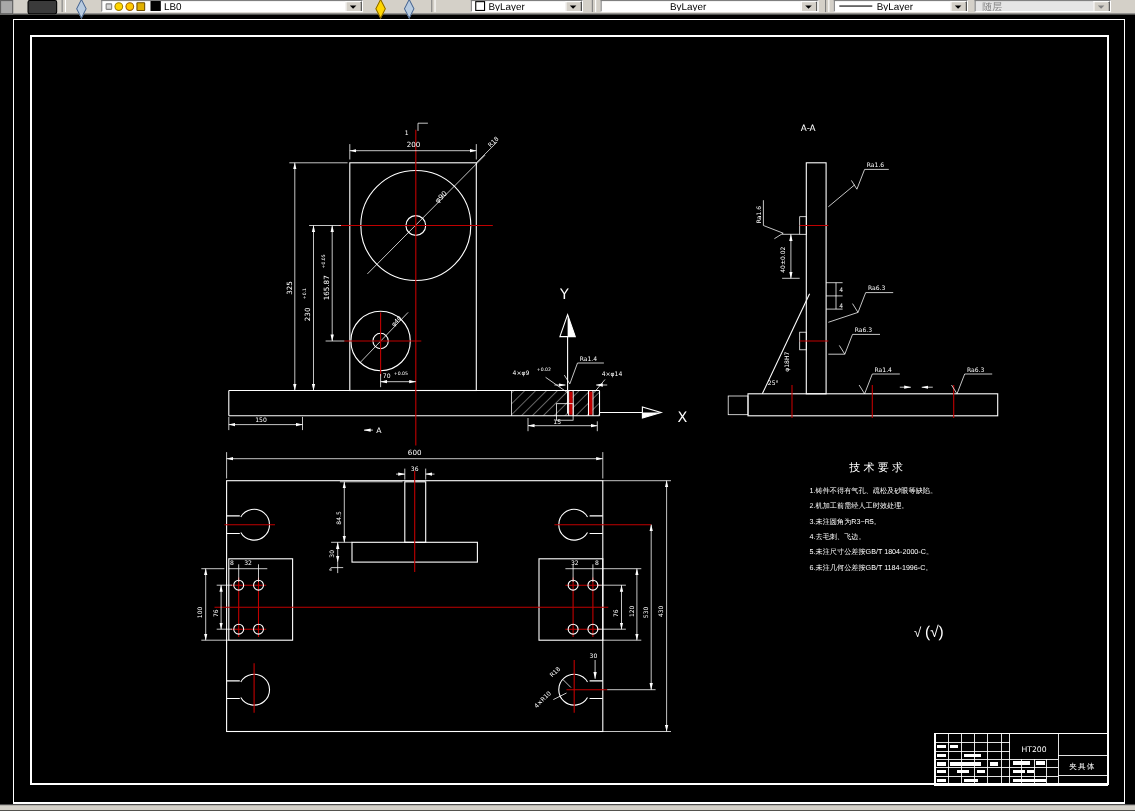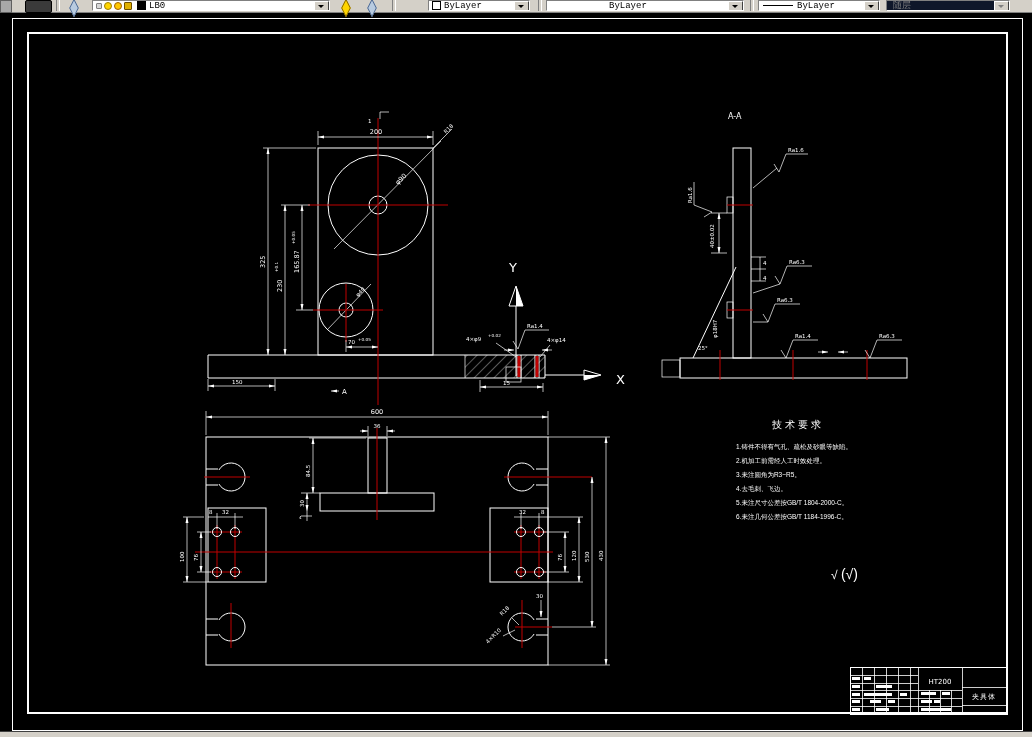--- a/index.html
+++ b/index.html
@@ -1,20 +1,20 @@
 <!DOCTYPE html>
 <html><head>
 <meta charset="utf-8">
 <style>
   html,body{margin:0;padding:0;background:#000;}
   .screen{position:relative;width:1032px;height:737px;overflow:hidden;background:#000;
           font-family:"Liberation Sans", sans-serif;}
   
   .toolbar{position:absolute;top:0;left:0;width:1032px;height:12px;background:#d4d0c8;
-           border-bottom:1px solid #808080;z-index:5;font-family:Liberation Mono, monospace;}
+           border-bottom:1px solid #808080;z-index:5;}
   .tb-sep{position:absolute;top:0;width:2px;height:11px;border-left:1px solid #808080;border-right:1px solid #fff;}
   .tb-icon{position:absolute;top:0;height:11px;}
   .combo{position:absolute;top:0;height:11px;background:#fff;border:1px solid;
          border-color:#808080 #fff #fff #808080;box-sizing:border-box;
          font-size:9px;color:#000;display:flex;align-items:center;overflow:hidden;}
   .combo .lbl{white-space:nowrap;line-height:10px;}
   .arrowbtn{position:absolute;right:0;top:0;width:13px;height:9px;background:#d4d0c8;
             border:1px solid;border-color:#fff #404040 #404040 #fff;}
   .arrowbtn:after{content:"";position:absolute;left:3px;top:3px;border:3px solid transparent;
                   border-top-color:#000;}
@@ -77,21 +77,21 @@
     <div class="combo" style="left:546px;width:198px;">
       <span class="lbl" style="margin-left:62px;">ByLayer</span>
       <span class="arrowbtn"></span>
     </div>
     <div class="tb-sep" style="left:750px;"></div>
     <div class="combo" style="left:758px;width:122px;">
       <span style="display:inline-block;width:30px;height:1px;background:#000;margin:0 4px 0 4px;"></span>
       <span class="lbl">ByLayer</span>
       <span class="arrowbtn"></span>
     </div>
-    <div class="combo" style="left:886px;width:124px;background:#0f172a;color:#808080;align-items:center;">
+    <div class="combo" style="left:886px;width:124px;background:#e5e5e5;color:#808080;align-items:center;">
       <span class="lbl" style="margin-left:6px;">随层</span>
       <span class="arrowbtn dis"></span>
     </div>
   </div>
 
   <svg width="1032" height="737" viewBox="0 0 1032 737" style="position:absolute;left:0;top:0;">
     <defs>
       <pattern id="h" patternUnits="userSpaceOnUse" width="7" height="7" patternTransform="rotate(45)">
         <line x1="0" y1="0" x2="0" y2="7" stroke="#fff" stroke-width="0.7"></line>
       </pattern>

